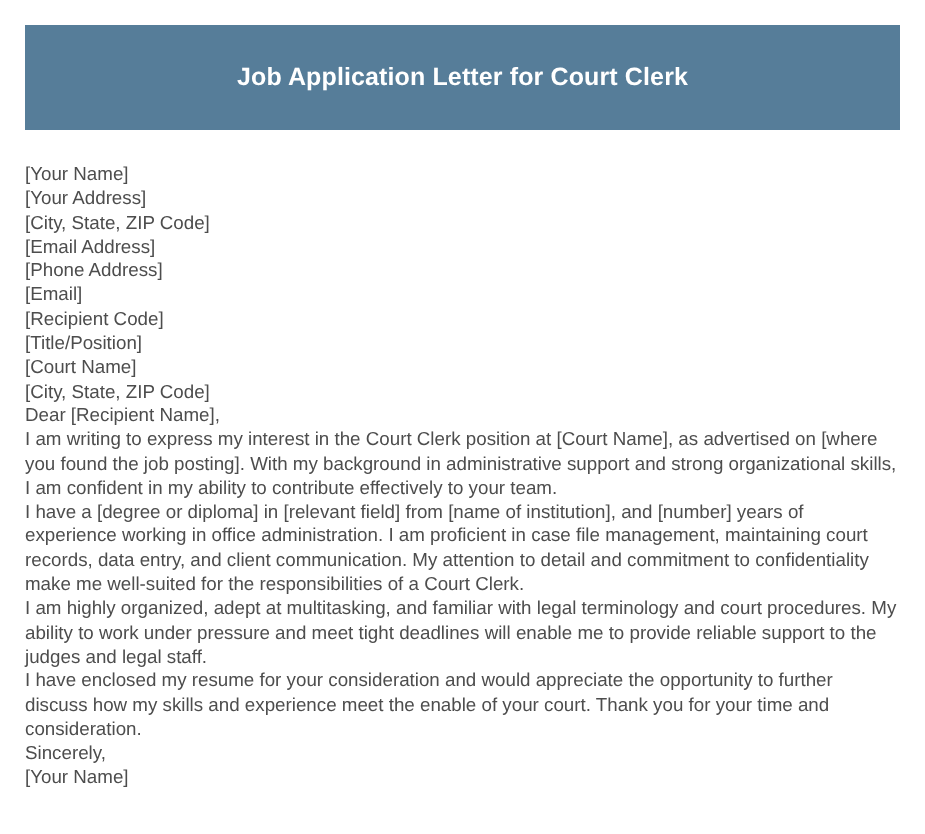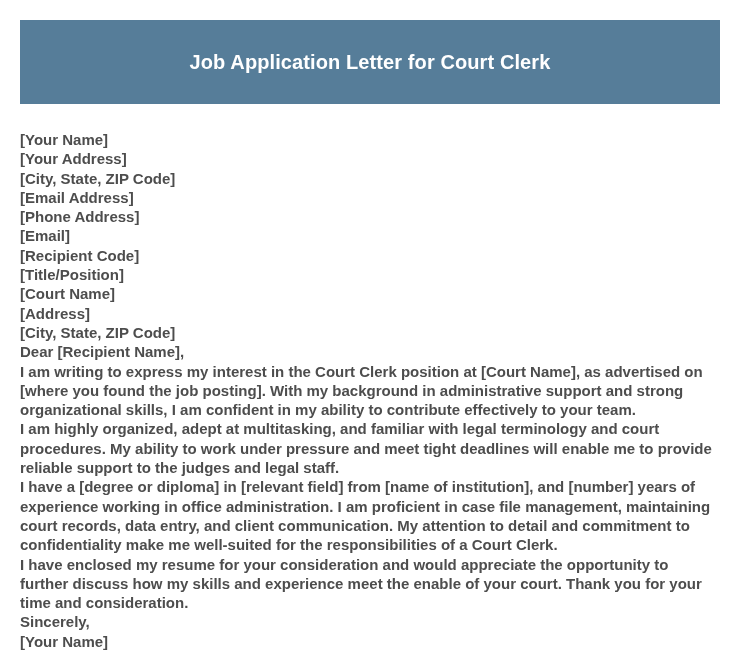--- a/index.html
+++ b/index.html
@@ -36,21 +36,21 @@
     letter-spacing: 0.1px;
   }
   .letter {
     position: absolute;
     left: 20px;
     top: 130px;
     width: 700px;
     color: #4d4d4d;
     font-size: 15px;
     line-height: 19.3px;
-    font-weight: 700;
+    font-weight: 400;
   }
   .letter div, .letter p {
     margin: 0;
     padding: 0;
   }
 </style>
 </head>
 <body>
 
 <div class="page">
@@ -62,24 +62,23 @@
   <div class="letter">
     <div>[Your Name]</div>
     <div>[Your Address]</div>
     <div>[City, State, ZIP Code]</div>
     <div>[Email Address]</div>
     <div>[Phone Address]</div>
     <div>[Email]</div>
     <div>[Recipient Code]</div>
     <div>[Title/Position]</div>
     <div>[Court Name]</div>
-    <div>[Address]</div>
     <div>[City, State, ZIP Code]</div>
     <div>Dear [Recipient Name],</div>
     <p>I am writing to express my interest in the Court Clerk position at [Court Name], as advertised on [where you found the job posting]. With my background in administrative support and strong organizational skills, I am confident in my ability to contribute effectively to your team.</p>
+    <p>I have a [degree or diploma] in [relevant field] from [name of institution], and [number] years of experience working in office administration. I am proficient in case file management, maintaining court records, data entry, and client communication. My attention to detail and commitment to confidentiality make me well-suited for the responsibilities of a Court Clerk.</p>
     <p>I am highly organized, adept at multitasking, and familiar with legal terminology and court procedures. My ability to work under pressure and meet tight deadlines will enable me to provide reliable support to the judges and legal staff.</p>
-    <p>I have a [degree or diploma] in [relevant field] from [name of institution], and [number] years of experience working in office administration. I am proficient in case file management, maintaining court records, data entry, and client communication. My attention to detail and commitment to confidentiality make me well-suited for the responsibilities of a Court Clerk.</p>
     <p>I have enclosed my resume for your consideration and would appreciate the opportunity to further discuss how my skills and experience meet the enable of your court. Thank you for your time and consideration.</p>
     <div>Sincerely,</div>
     <div>[Your Name]</div>
   </div>
 
 </div>
 
 </body></html>

